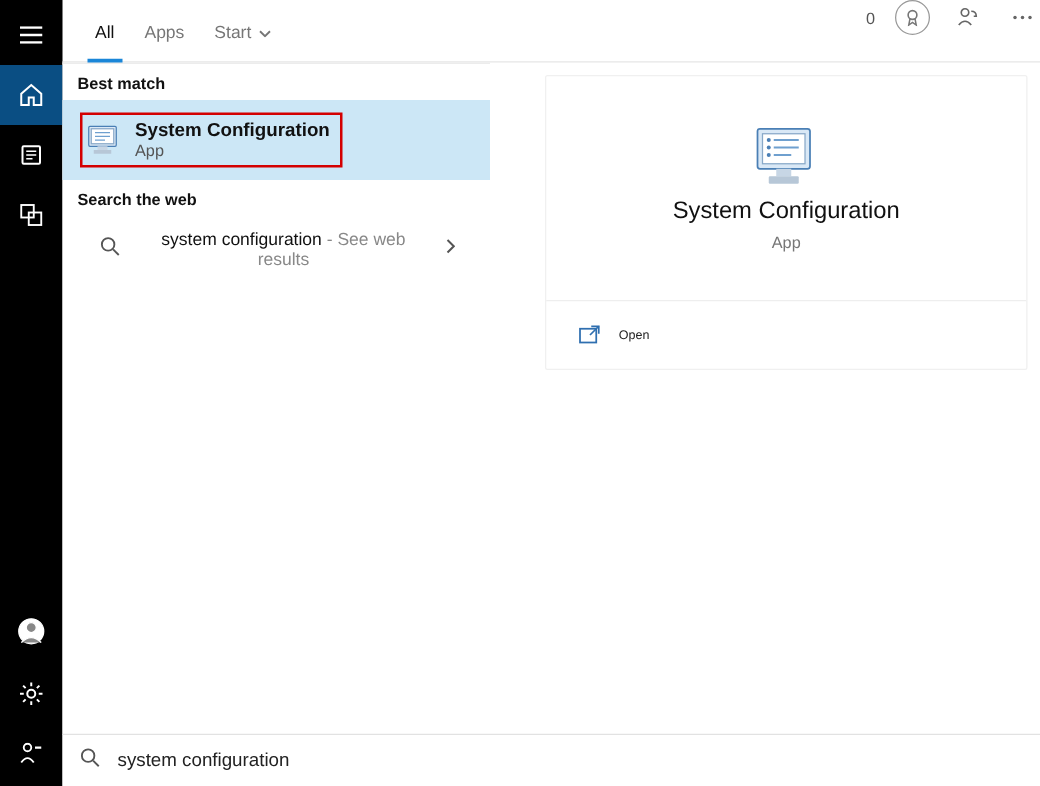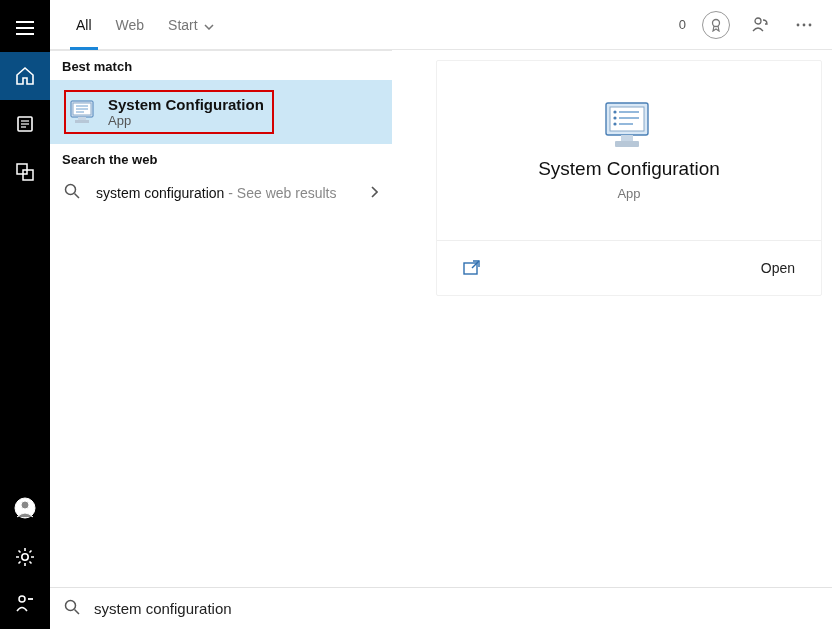--- a/index.html
+++ b/index.html
@@ -11,21 +11,21 @@
   .rail-bottom { margin-top: auto; display: flex; flex-direction: column; align-items: center; padding-bottom: 12px; gap: 24px; }
   .rail-item { width: 50px; height: 48px; display:flex; align-items:center; justify-content:center; color:#fff; }
   .rail-item.active { background:#0a4e83; }
   .rail .hamburger { margin-top:4px; }
   .rail svg { stroke:#fff; fill:none; }
 
   
   .main { flex:1; display:flex; flex-direction:column; }
 
   
-  .tabs-bar { height:50px; display:flex; align-items:center; padding:0 14px 0 14px; border-bottom:1px solid #e6e6e6; }
+  .tabs-bar { height:50px; display:flex; align-items:flex-start; padding:0 0 0 14px; border-bottom:1px solid #e6e6e6; }
   .tab { font-size:14px; color:#767676; padding:0 12px; height:50px; display:flex; align-items:center; cursor:pointer; position:relative; }
   .tab.active { color:#111; }
   .tab.active::after { content:""; position:absolute; left:6px; right:6px; bottom:0; height:3px; background:#1a86d8; }
   .tab .chev { margin-left:6px; }
   .tabs-right { margin-left:auto; display:flex; align-items:center; gap:16px; color:#555; }
   .badge-count { font-size:13px; color:#555; }
   .ico-btn { width:28px; height:28px; display:flex; align-items:center; justify-content:center; border-radius:50%; }
   .medal { border:1px solid #999; }
 
   
@@ -33,35 +33,35 @@
 
   
   .results { width:342px; background:#fff; display:flex; flex-direction:column; border-top:1px solid #e6e6e6; }
   .section-label { font-size:13px; font-weight:600; color:#111; padding:8px 12px 6px; }
   .result-item { display:flex; align-items:center; gap:12px; padding:10px 14px; }
   .result-item.selected { background:#cce7f6; }
   .result-item .redbox { border:2px solid #d40000; padding:4px 8px 4px 4px; display:flex; align-items:center; gap:10px; }
   .app-ico { width:28px; height:24px; display:flex; align-items:center; justify-content:center; }
   .result-title { font-size:15px; color:#111; font-weight:600; }
   .result-sub { font-size:13px; color:#555; }
-  .web-item { display:flex; align-items:center; padding:10px 14px; gap:12px; }
+  .web-item { display:flex; align-items:center; padding:10px 28px; gap:12px;text-align:center; }
   .web-item .mag { width:20px; color:#555; }
   .web-text { font-size:14px; color:#111; }
   .web-text .suffix { color:#888; }
   .web-item .arrow { margin-left:auto; color:#555; }
 
   
   .detail { flex:1; padding:10px 10px 0 10px; }
   .detail-card { background:#fff; border:1px solid #f0f0f0; border-radius:2px; }
   .detail-top { height:180px; display:flex; flex-direction:column; align-items:center; justify-content:center; gap:6px; border-bottom:1px solid #eee; }
   .big-ico { width:56px; height:52px; }
   .detail-title { font-size:19px; color:#111; }
   .detail-type { font-size:13px; color:#777; }
   .actions { padding:12px 0; }
-  .action { display:flex; align-items:center; gap:14px; padding:7px 26px; font-size:14px; color:#222; cursor:pointer;justify-content:space-between; }
+  .action { display:flex; align-items:center; gap:14px; padding:7px 26px; font-size:10px; color:#222; cursor:pointer; }
   .action svg { stroke:#2f6fb0; fill:none; }
 
   
   .searchbar { height:42px; border-top:1px solid #e2e2e2; display:flex; align-items:center; padding:0 14px; gap:14px; background:#fff; }
   .searchbar input { border:none; outline:none; font-size:15px; flex:1; color:#222; }
   .mag-ico { color:#555; }
 </style>
 </head>
 <body>
 
@@ -115,21 +115,21 @@
           <line x1="12" y1="4" x2="17" y2="4" stroke-width="1.8"></line>
         </svg>
     </div>
   </div>
 </div>
 
 <div class="main">
 
   <div class="tabs-bar">
     <div class="tab active">All</div>
-    <div class="tab">Web</div>
+    <div class="tab">Apps</div>
     <div class="tab">
       <span>Start</span>
       <span class="chev">
         <svg width="10" height="6" viewBox="0 0 10 6">
             <path d="M1 1 L5 5 L9 1" stroke="#767676" fill="none" stroke-width="1.5"></path>
           </svg>
       </span>
     </div>
     <div class="tabs-right">
       <span class="badge-count">0</span>

